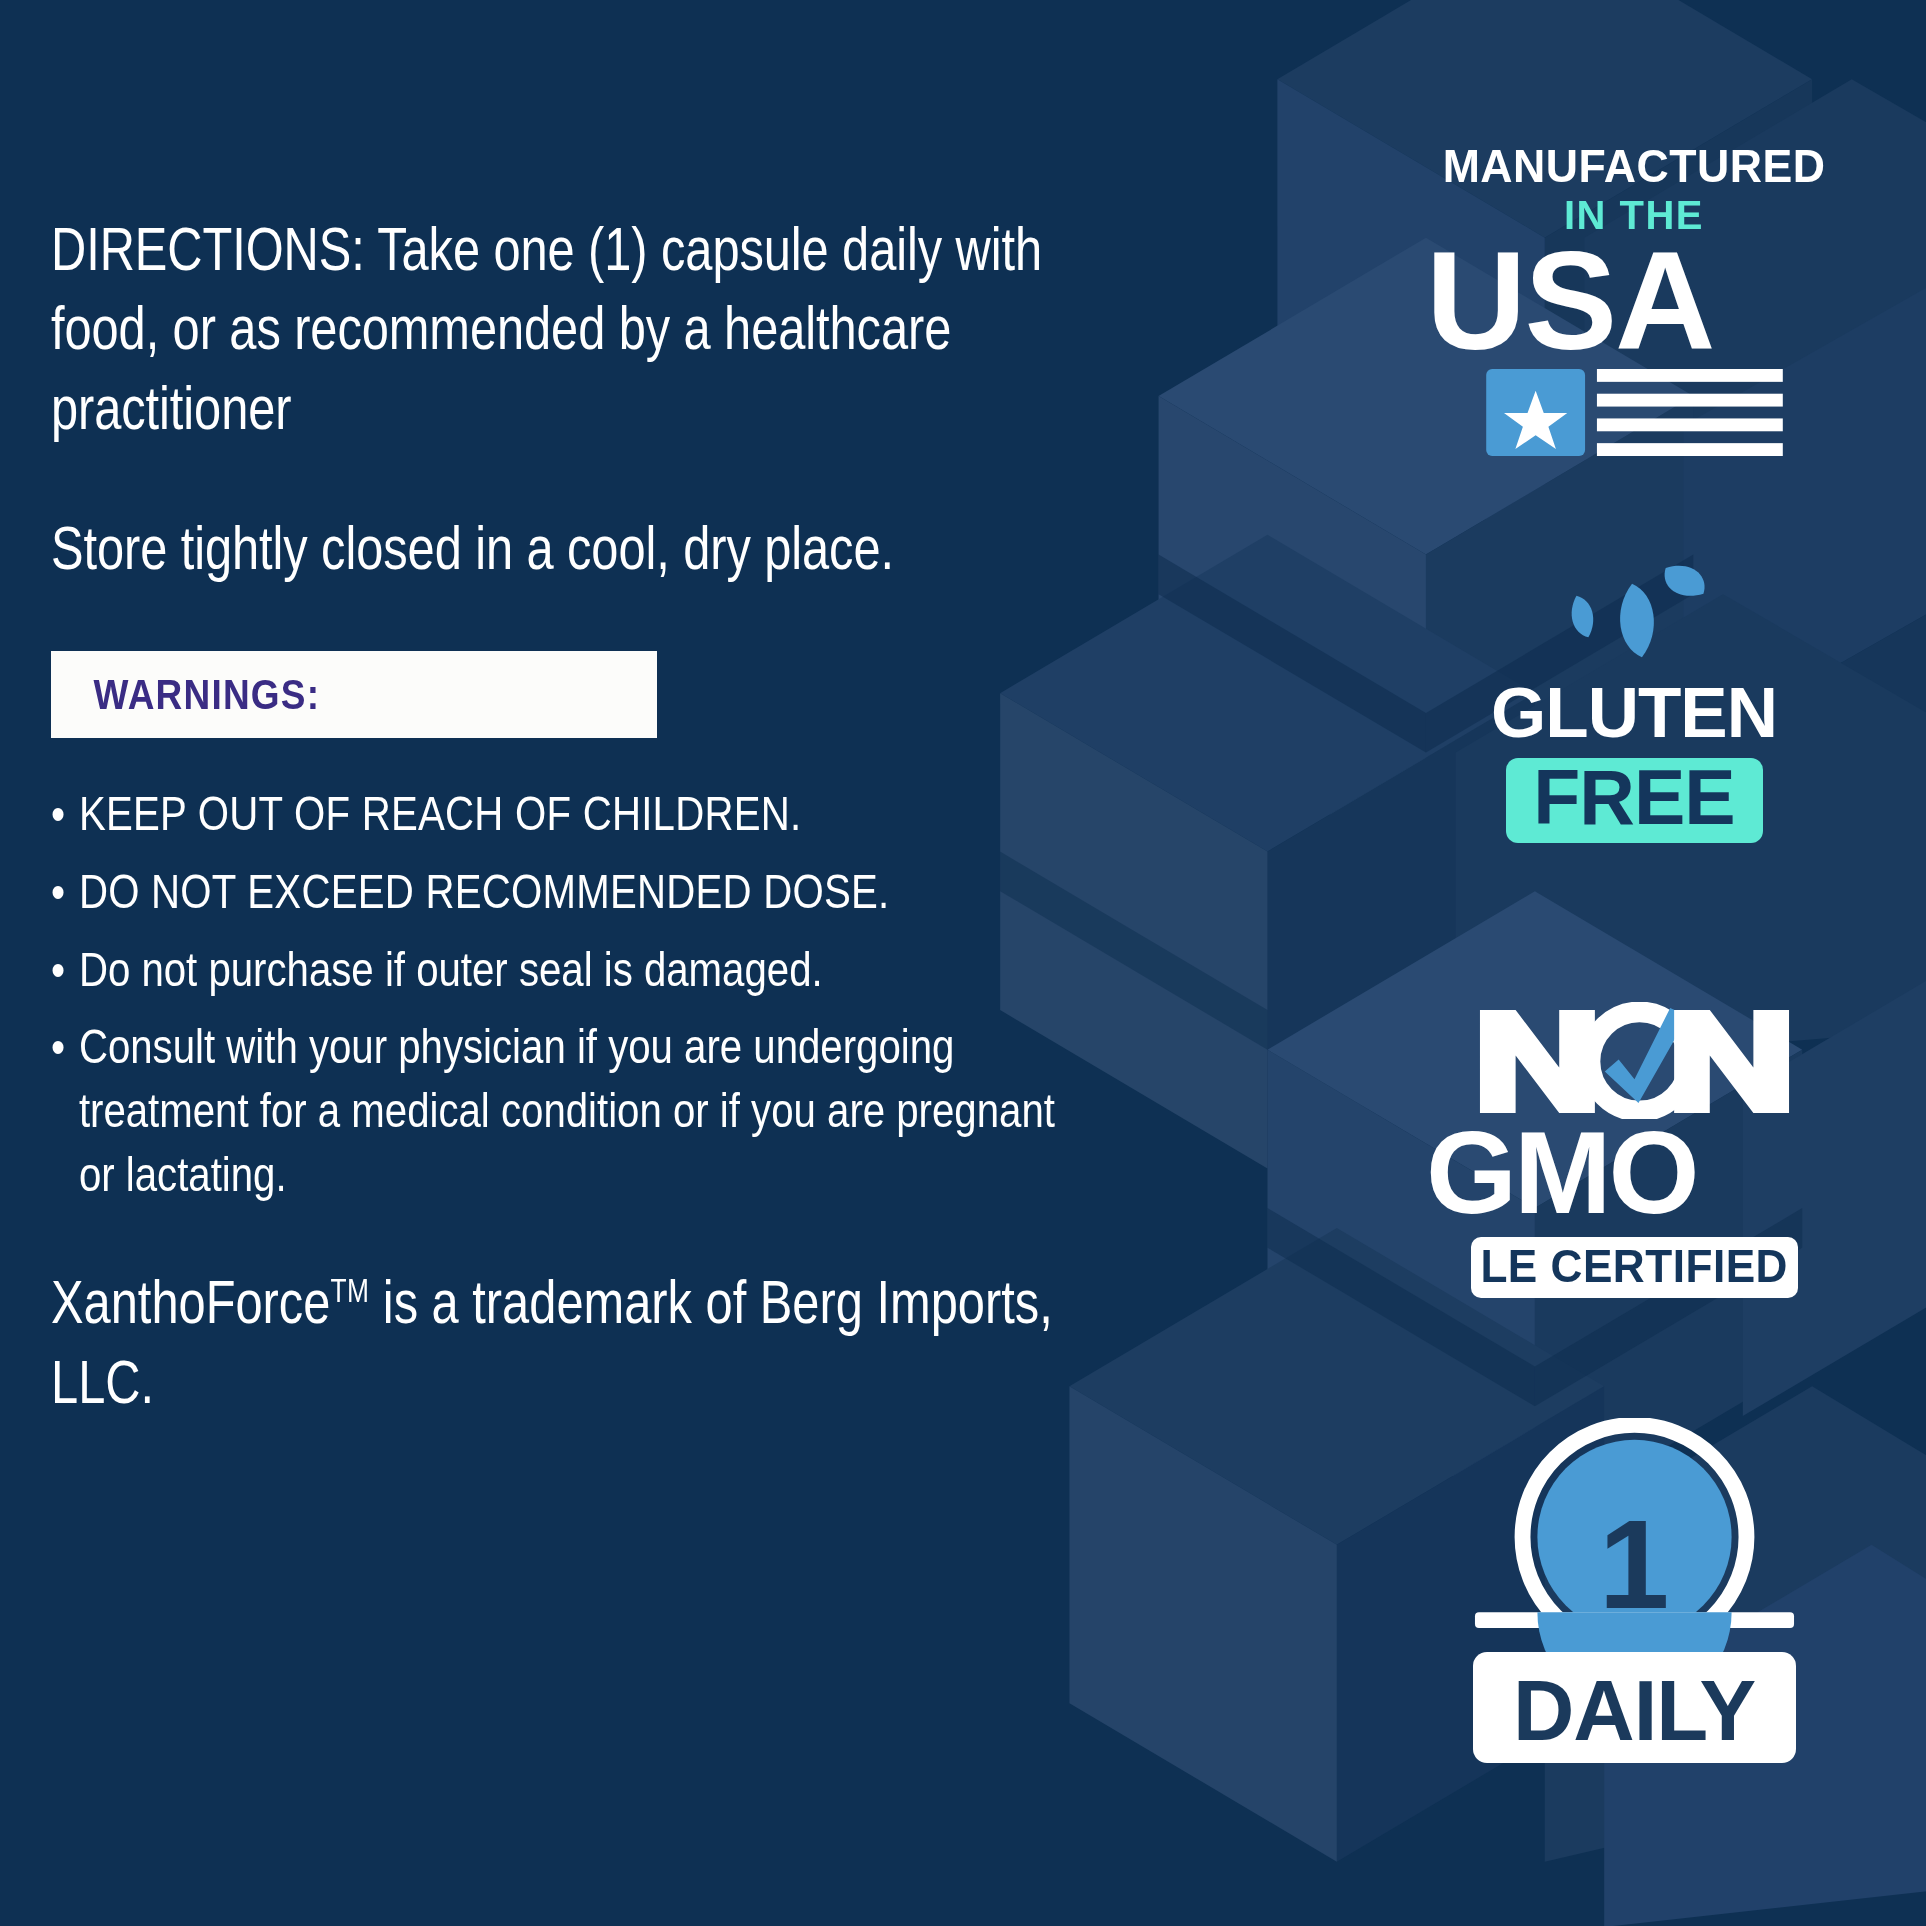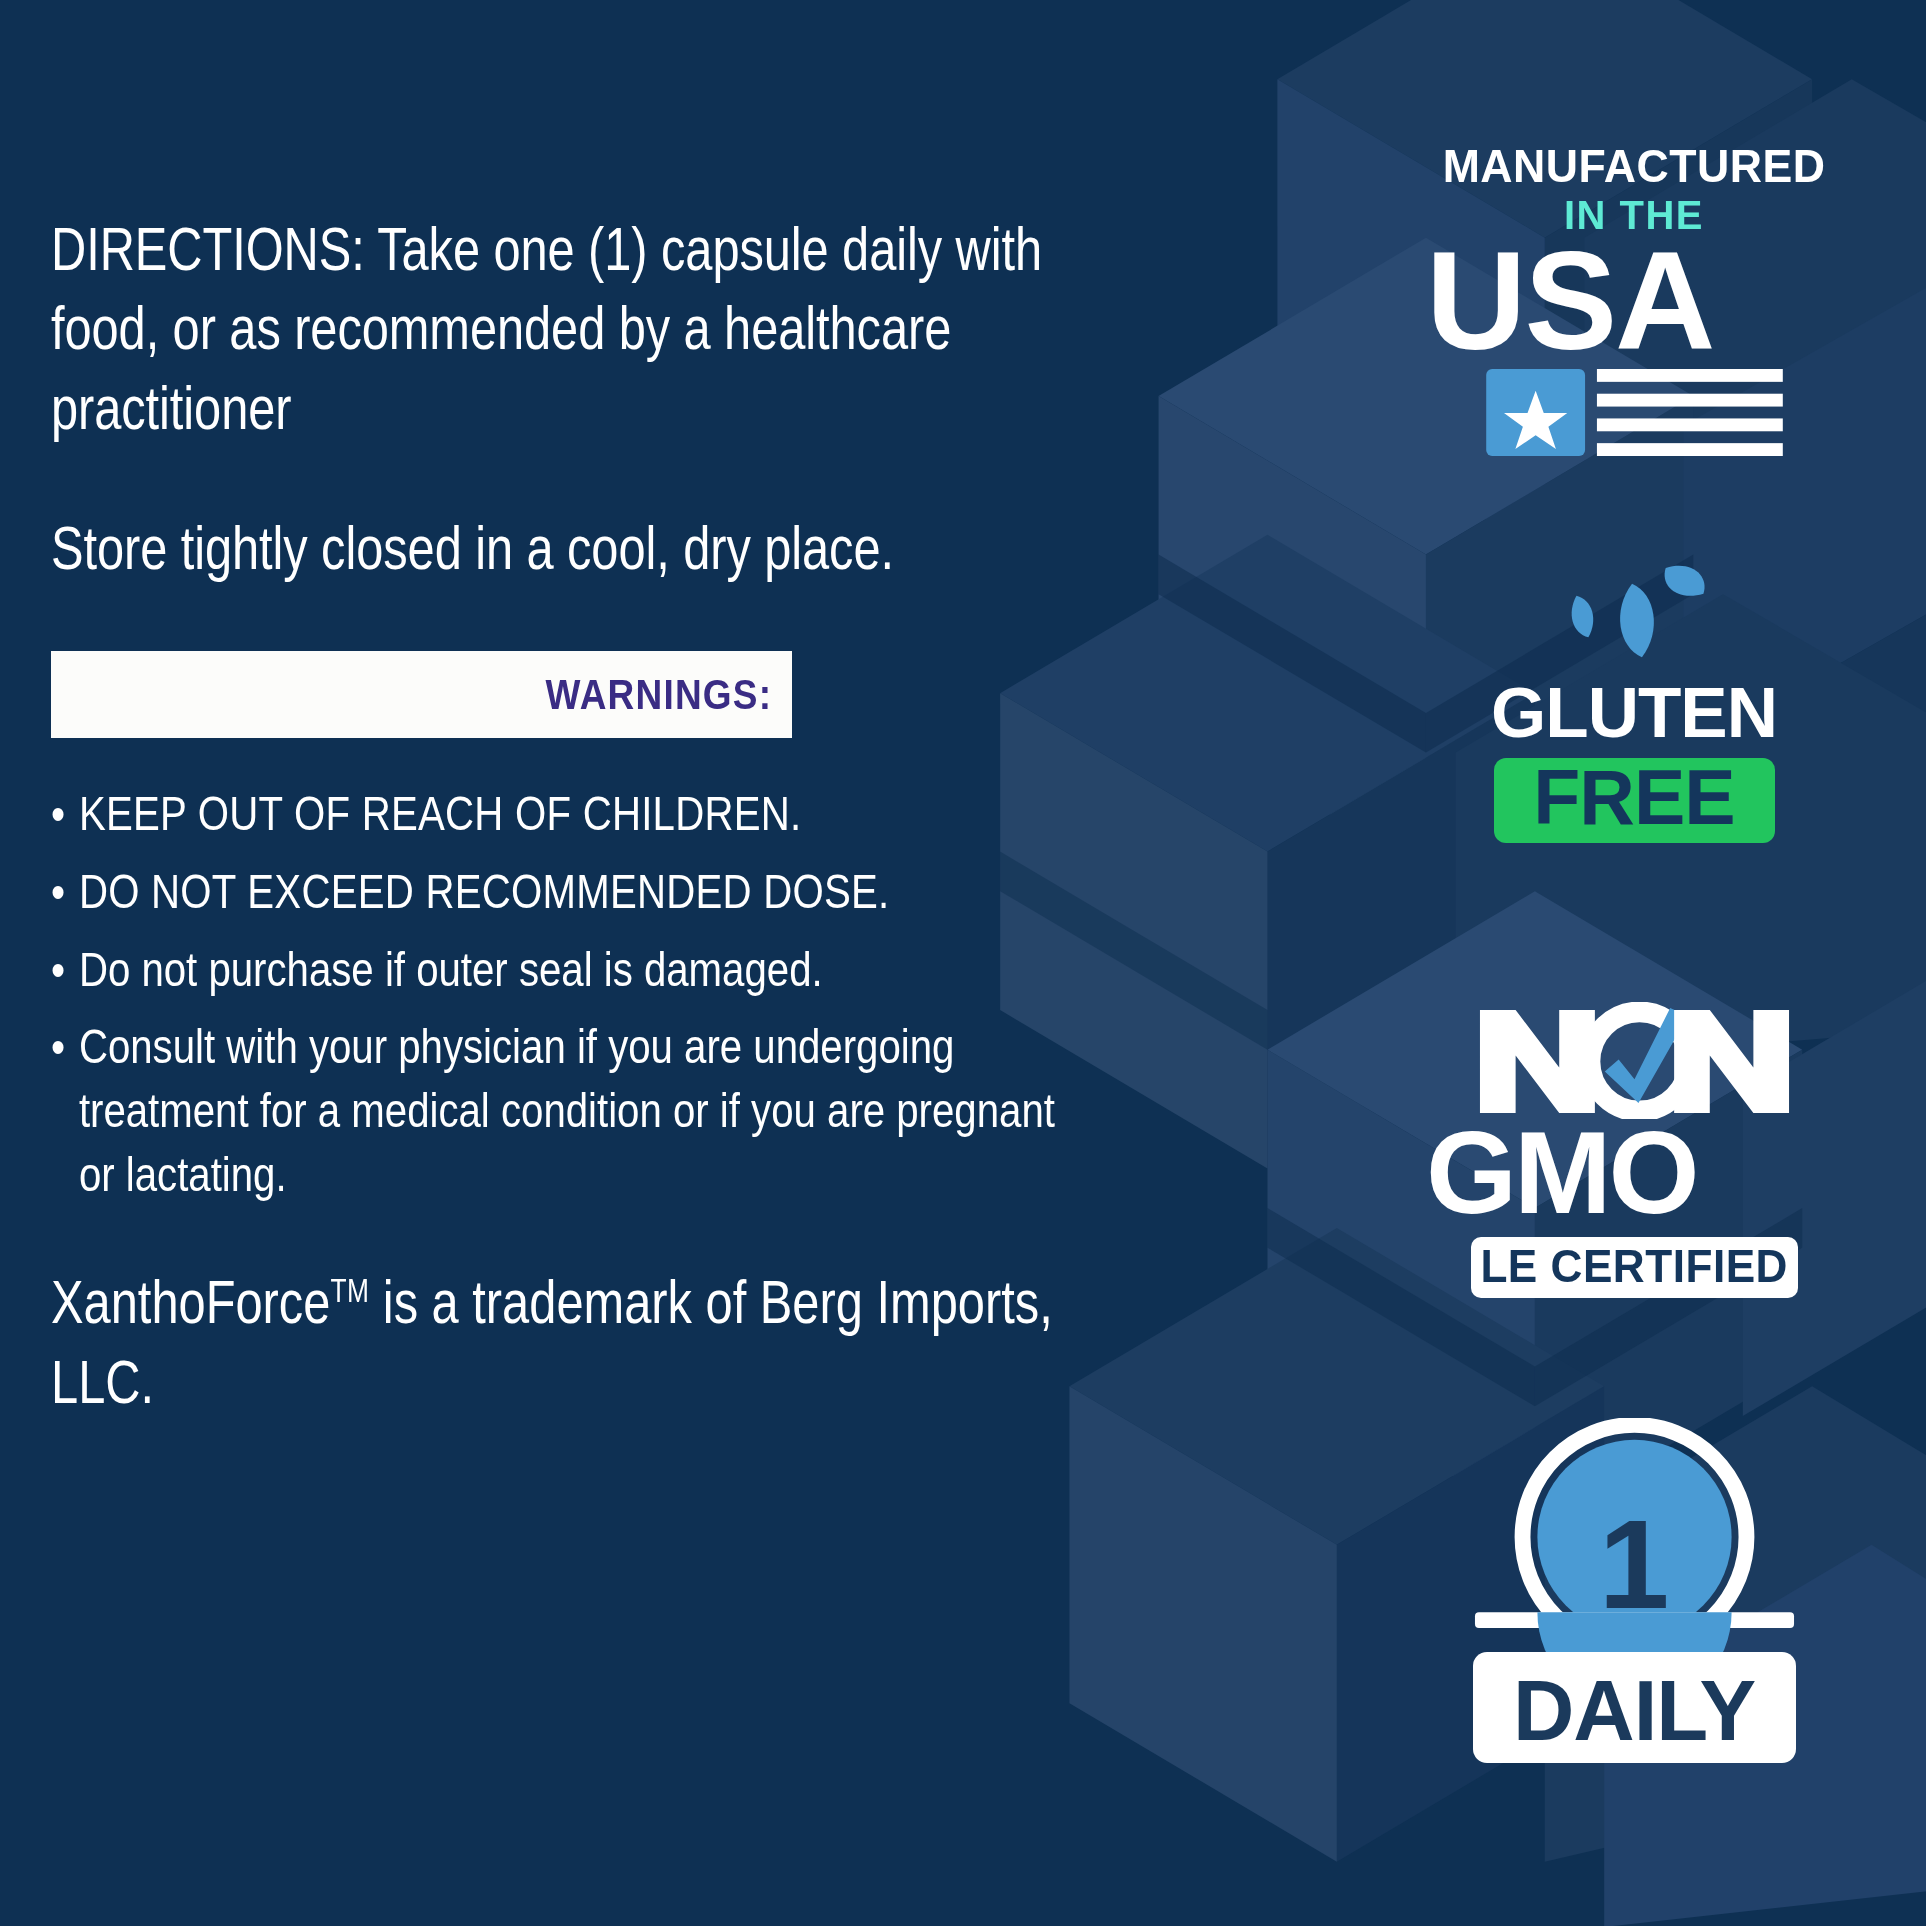--- a/index.html
+++ b/index.html
@@ -37,25 +37,24 @@
     letter-spacing:-0.1px;
     transform:scaleX(0.80);
     transform-origin:left top;
     width:1277px;
   }
   #directions-para { margin-bottom:61px; }
   #storage-para { margin-bottom:63px; }
 
   
   #warnings-bar {
-    width:741px; height:87px;
+    width:606px; height:87px;
     background:#FCFCFA;
-    display:flex; align-items:center; justify-content:flex-end;
+    display:flex; align-items:center; justify-content:flex-start;
     margin-bottom:44px;
-    padding-left:36px;
   }
   #warnings-title {
     color:#3A2C84;
     font-size:43px;
     font-weight:700;
     letter-spacing:1.4px;
     transform:scaleX(0.86);
     transform-origin:center;
     padding-left:26px;
   }
@@ -121,22 +120,22 @@
 
   
   #badge-gluten { top:554px; height:337px; }
   .gluten-grains { position:relative; width:238px; height:119px; margin:0 auto; }
   .gluten-word {
     color:#FFFFFF; font-weight:700; font-size:71px;
     text-align:center; letter-spacing:-1px; line-height:1.0;
     margin-top:4px;
   }
   .free-box {
-    background:#22c55e; border-radius:12px;
-    width:281px; height:85px; margin:10px auto 0 auto;
+    background:#5eead4; border-radius:12px;
+    width:257px; height:85px; margin:10px auto 0 auto;
     display:flex; align-items:center; justify-content:center;
   }
   .free-word {
     color:#14365C; font-weight:700; font-size:77px;
     letter-spacing:-1px; line-height:1.0; padding-bottom:6px;
   }
 
   
   #badge-gmo { top:1002px; height:347px; }
   .gmo-non { position:relative; width:317px; height:117px; margin:0 auto; }

